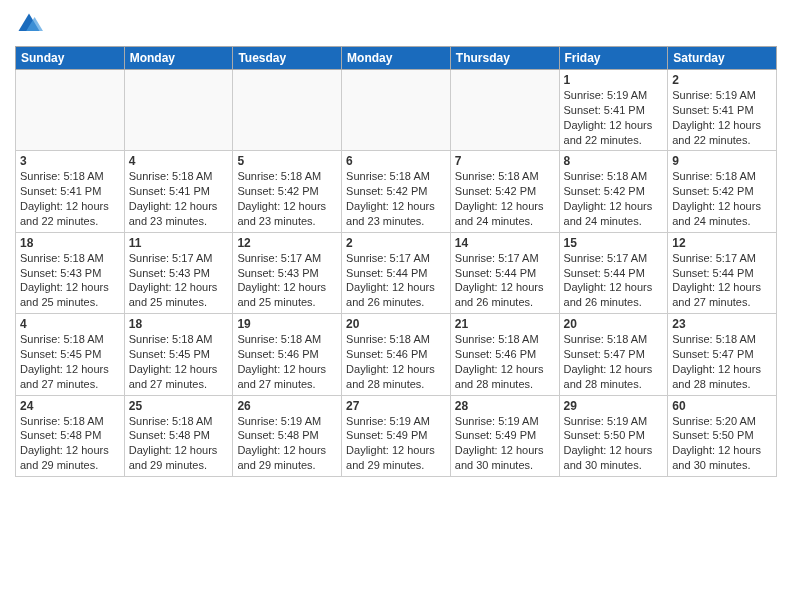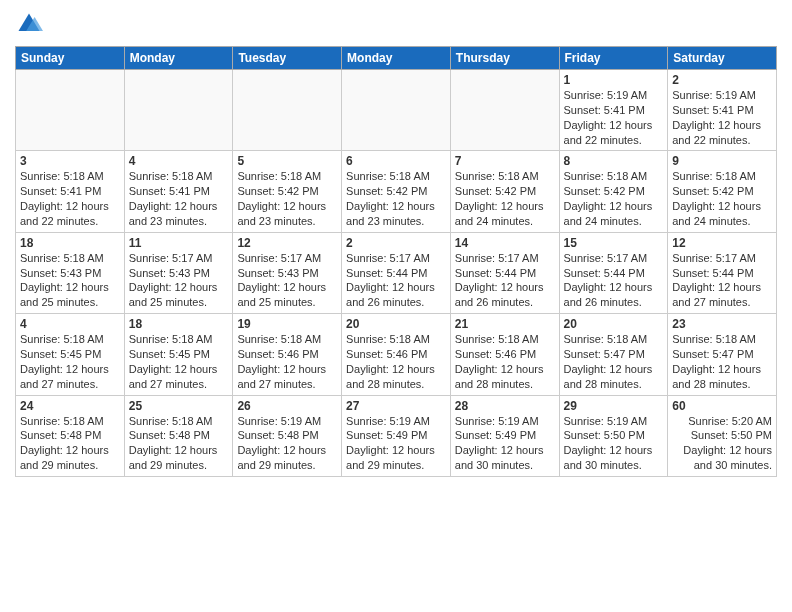--- a/index.html
+++ b/index.html
@@ -335,21 +335,21 @@
           </td>
           <td>
             <span class="day-num">29</span>
             <div class="day-info" style="white-space: pre-line;">Sunrise: 5:19 AM
 Sunset: 5:50 PM
 Daylight: 12 hours
 and 30 minutes.</div>
           </td>
           <td>
             <span class="day-num">60</span>
-            <div class="day-info" style="white-space: pre-line; text-align: right;">Sunrise: 5:20 AM
+            <div class="day-info" style="white-space: pre-line;">Sunrise: 5:20 AM
 Sunset: 5:50 PM
 Daylight: 12 hours
 and 30 minutes.</div>
           </td>
         </tr>
       </tbody>
   </table>
 </div>
 
 </body></html>

